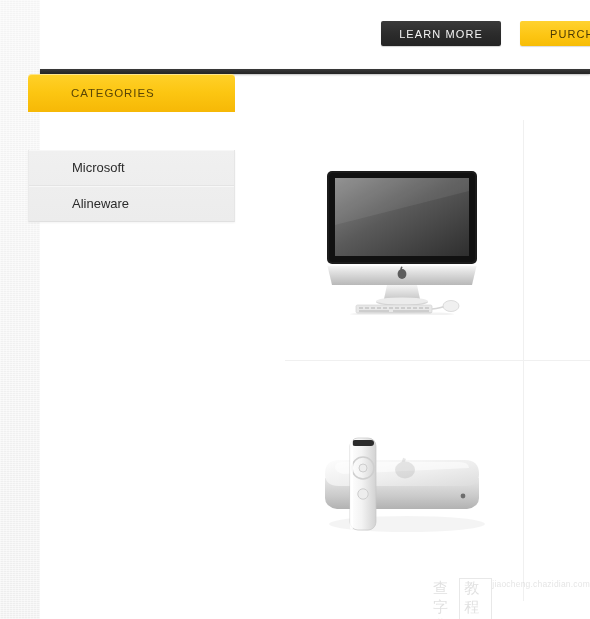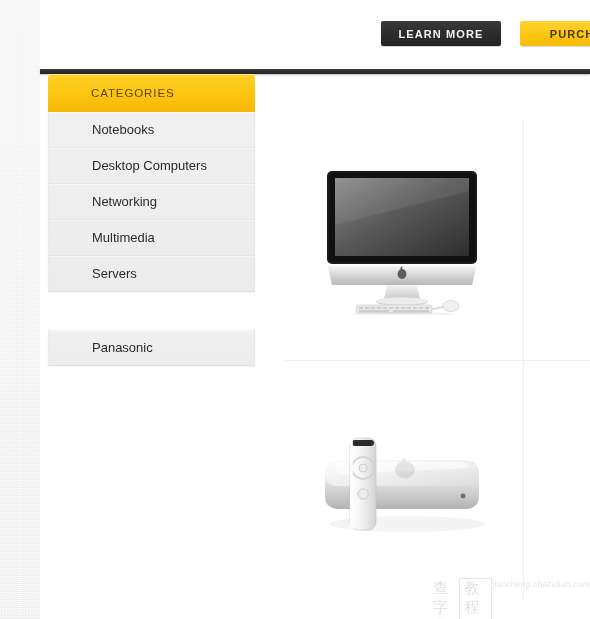--- a/index.html
+++ b/index.html
@@ -20,21 +20,20 @@
   }
   
   #sheet{
     position:absolute;left:40px;top:0;right:0;bottom:0;
     background:#ffffff;
   }
   
   #banner{
     position:absolute;left:40px;top:0;right:0;height:77px;
     background:#ffffff;
-    font-weight:bold;
   }
   .btn{
     position:absolute;top:21px;height:25px;
     display:flex;align-items:center;justify-content:center;
     font-size:11px;letter-spacing:1.1px;
     border-radius:2px;
     box-sizing:border-box;
     user-select:none;cursor:pointer;
     white-space:nowrap;
   }
@@ -56,21 +55,21 @@
     position:absolute;left:40px;top:69px;right:0;height:5px;
     background:linear-gradient(180deg,#3a3a3a 0%,#2b2b2b 60%,#242424 100%);
     box-shadow:0 1px 2px rgba(0,0,0,.25);
   }
   
   #below{
     position:absolute;left:0;top:74px;right:0;bottom:0;
   }
   
   #sidebar{
-    position:absolute;left:48px;top:0;width:207px;
+    position:absolute;left:28px;top:0;width:207px;
   }
   .widget{margin-bottom:38px;}
   .widget-head{
     height:38px;border-radius:4px 4px 0 0;
     background:linear-gradient(180deg,#ffd12a 0%,#fcc612 48%,#f6b806 100%);
     display:flex;align-items:center;
     box-shadow:inset 0 1px 0 rgba(255,255,255,.45);
   }
   .widget-head span{
     margin-left:43px;
@@ -135,32 +134,26 @@
   <div id="dark-rule"></div>
 
   <div id="below">
 
     <aside id="sidebar">
 
       <section class="widget">
         <div class="widget-head">
           <span>CATEGORIES</span>
         </div>
-        <ul class="widget-list">
-          <li>Notebooks</li>
-          <li>Desktop Computers</li>
-          <li>Networking</li>
-          <li>Multimedia</li>
-          <li>Servers</li>
-        </ul>
       </section>
 
       <section class="widget">
         <ul class="widget-list">
-          <li>Panasonic</li>
+          <li>Microsoft</li>
+          <li>Alineware</li>
         </ul>
       </section>
 
     </aside>
 
     <main id="products">
 
       <div class="prow first">
 
         <div class="pcell c1">

